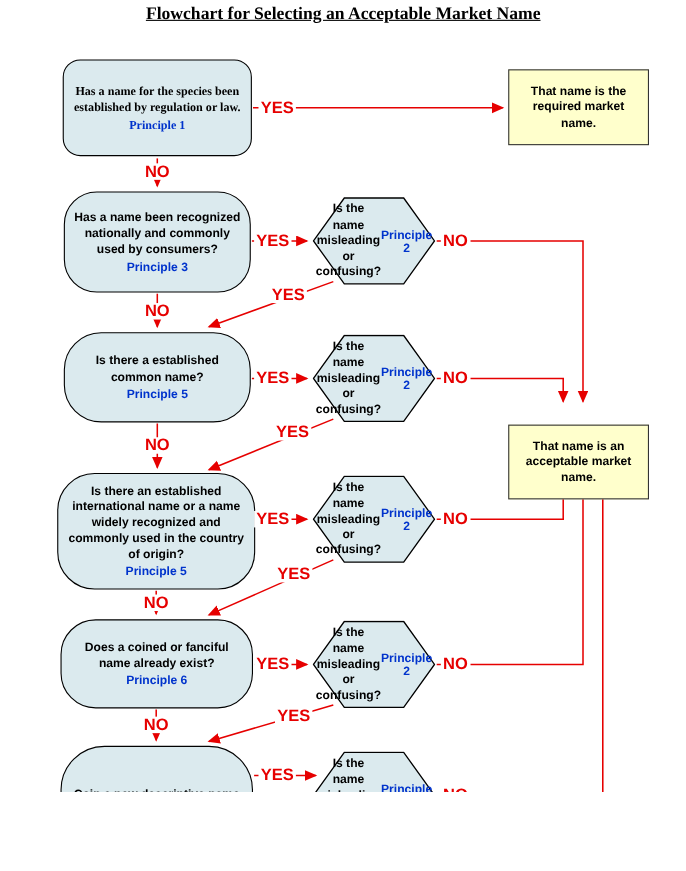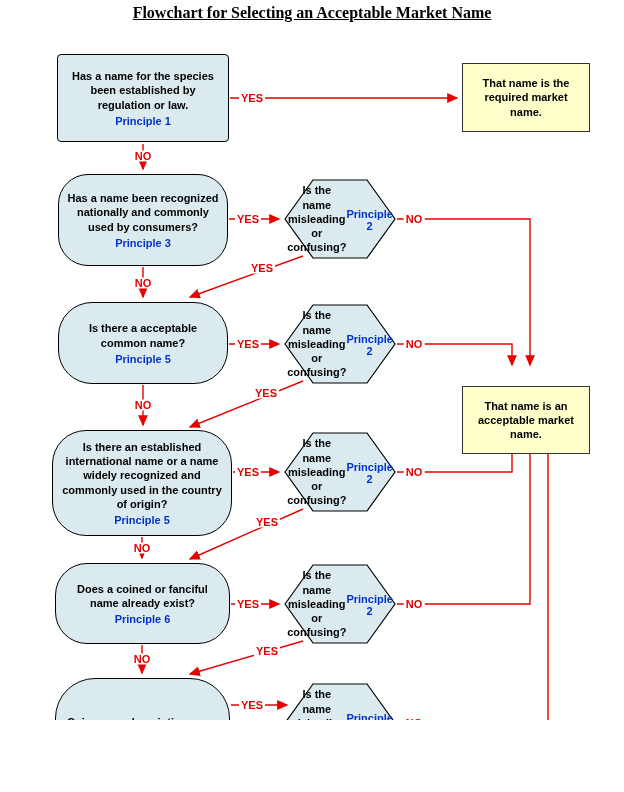--- a/index.html
+++ b/index.html
@@ -57,21 +57,21 @@
   .hexpoly{fill:var(--node-fill,#dbeaee);stroke:#000;stroke-width:1.2;}
   .hexinner{
     position:relative;z-index:1;
     display:flex;flex-direction:row;align-items:center;justify-content:center;
     width:86px;
   }
   .lbl{
     position:absolute;
     transform:translate(-50%,-50%);
     color:var(--arrow,#e60000);
-    font-size:11px;font-weight:bold;
+    font-size:15px;font-weight:bold;
     background:#fff;
     padding:0 2px;
     z-index:3;
     line-height:1;
   }
 </style>
 </head>
 <body>
 
 <div class="canvas">
@@ -100,32 +100,32 @@
     <polyline class="arrow" points="142,537 142,558"></polyline>
     <polyline class="arrow" points="231,604 279,604"></polyline>
     <polyline class="arrow" points="397,604 530,604 530,443"></polyline>
     <polyline class="arrow" points="303,641 190,674"></polyline>
     <polyline class="arrow" points="142,645 142,673"></polyline>
     <polyline class="arrow" points="231,705 287,705"></polyline>
     <polyline class="arrow" points="294,738 237,738"></polyline>
     <polyline class="arrow" points="397,723 548,723 548,443"></polyline>
   </svg>
 
-  <div class="node round" style="left:57px;top:54px;width:172px;height:88px;border-radius:4px;">
+  <div class="node round" style="left:57px;top:54px;width:172px;height:88px;border-radius:16px;font-family:Liberation Serif, serif;">
     <div class="ntext">Has a name for the species been established by regulation or law.</div>
     <div class="principle">Principle 1</div>
   </div>
 
   <div class="node round" style="left:58px;top:174px;width:170px;height:92px;border-radius:30px;">
     <div class="ntext">Has a name been recognized nationally and commonly used by consumers?</div>
     <div class="principle">Principle 3</div>
   </div>
 
   <div class="node round" style="left:58px;top:302px;width:170px;height:82px;border-radius:34px;">
-    <div class="ntext">Is there a acceptable common name?</div>
+    <div class="ntext">Is there a established common name?</div>
     <div class="principle">Principle 5</div>
   </div>
 
   <div class="node round" style="left:52px;top:430px;width:180px;height:106px;border-radius:34px;">
     <div class="ntext">Is there an established international name or a name widely recognized and commonly used in the country of origin?</div>
     <div class="principle">Principle 5</div>
   </div>
 
   <div class="node round" style="left:55px;top:563px;width:175px;height:81px;border-radius:32px;">
     <div class="ntext">Does a coined or fanciful name already exist?</div>

